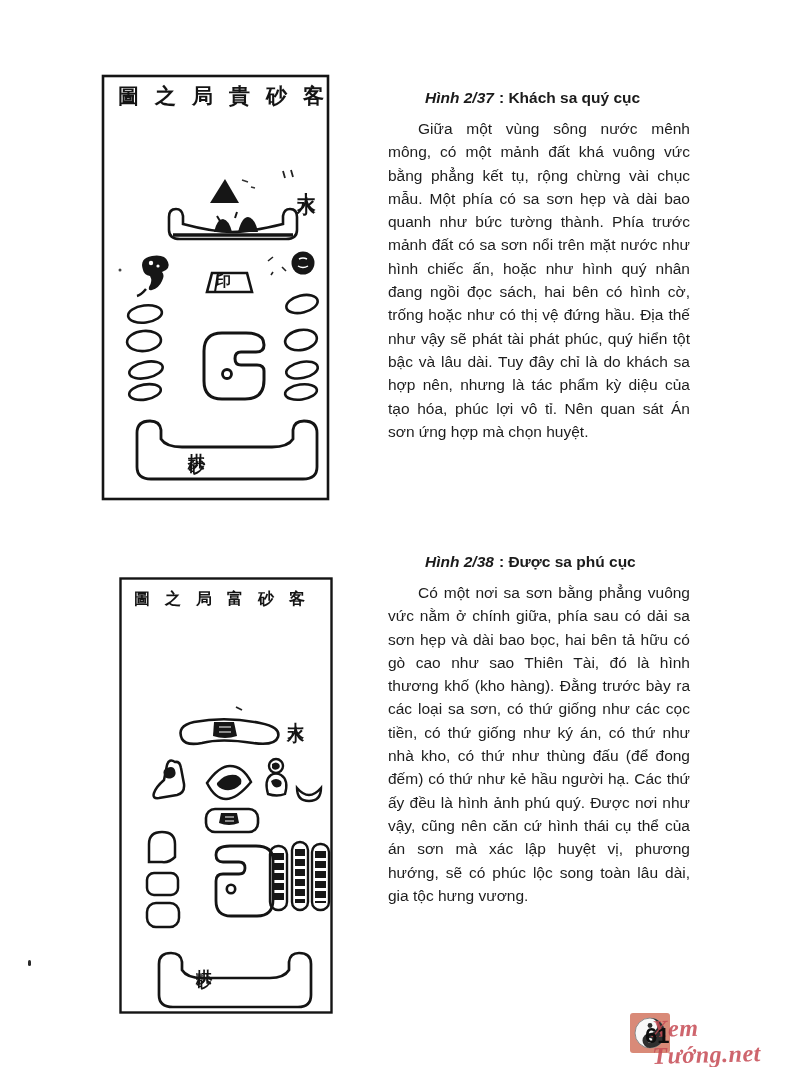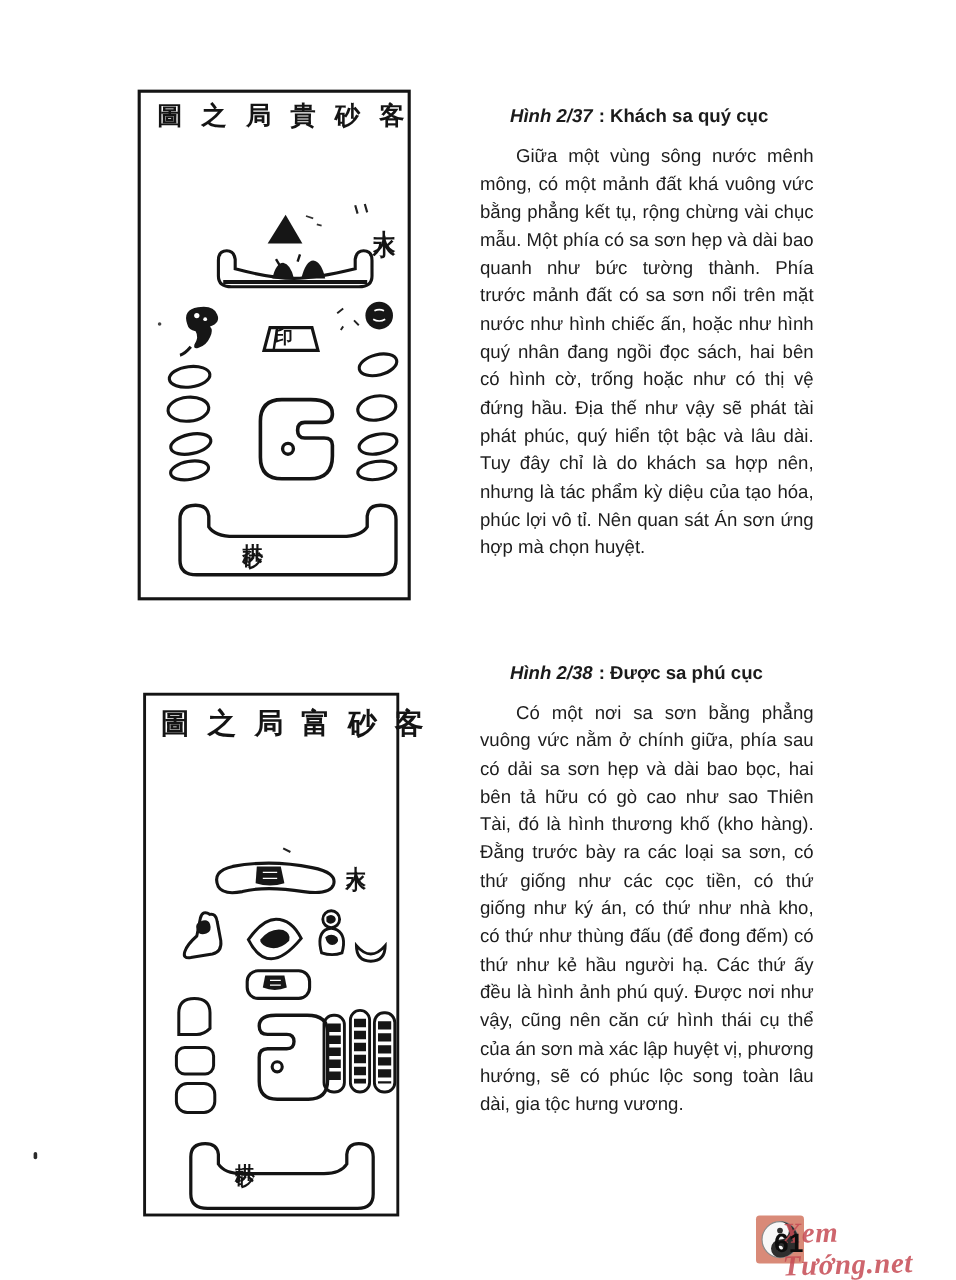--- a/index.html
+++ b/index.html
@@ -1,38 +1,38 @@
 <!DOCTYPE html>
 <html><head>
 <meta charset="utf-8">
 <style>
   html,body{margin:0;padding:0;}
   .page{position:relative;width:797px;height:1067px;background:#ffffff;overflow:hidden;
         font-family:"Liberation Sans",sans-serif;color:#1b1b1b;}
   .figure{position:absolute;margin:0;}
-  .fig1{left:113px;top:73px;width:232px;height:430px;}
+  .fig1{left:100px;top:73px;width:232px;height:430px;}
   .fig2{left:118px;top:576px;width:216px;height:440px;}
   .figure svg{position:absolute;left:0;top:0;}
   .cjk{position:absolute;font-family:"DejaVu Sans",sans-serif;color:#141414;line-height:1;
        white-space:nowrap;font-weight:bold;}
   .t1{left:18px;top:13px;font-size:21px;letter-spacing:16px;}
-  .t2{left:16px;top:15px;font-size:24px;letter-spacing:15px;}
+  .t2{left:16px;top:15px;font-size:16px;letter-spacing:15px;}
   .vtext{writing-mode:vertical-rl;text-orientation:upright;letter-spacing:4px;}
   .bw1{left:197px;top:103px;font-size:19px;}
   .seal1{left:116px;top:201px;font-size:15px;}
   .bl1{left:88px;top:366px;font-size:17px;}
   .bw2{left:169px;top:132px;font-size:17px;}
   .bl2{left:78px;top:380px;font-size:16px;}
   .textcol{position:absolute;left:388px;width:302px;}
   .sec1{top:89px;}
   .sec2{top:553px;}
   .caption{margin:0 0 10px 0;padding-left:37px;font-size:15.5px;font-weight:bold;}
   .caption em{font-style:italic;}
   .caption .rest{margin-left:5px;}
-  .bodytext{margin:12px;font-size:15.5px;line-height:23.3px;text-align:justify;
+  .bodytext{margin:0;font-size:15.5px;line-height:23.3px;text-align:justify;
             text-indent:30px;color:#1d1d1d;}
   .stray-mark{position:absolute;left:28px;top:960px;width:3px;height:6px;
               background:#2a2a2a;border-radius:2px;}
   .wm-square{position:absolute;left:630px;top:1013px;width:40px;height:40px;
              border-radius:3px;z-index:1;display:flex;align-items:center;justify-content:center;}
   .wm-text{position:absolute;left:652px;top:1014px;z-index:2;
            font-family:"Liberation Serif",serif;font-style:italic;font-weight:bold;
            font-size:24px;transform:rotate(-1.5deg);letter-spacing:0.5px;}
   .pageno{position:absolute;left:645px;top:1023px;z-index:3;
           font-family:Liberation Sans, sans-serif;font-weight:bold;font-size:22px;color:#0d0d0d;}

